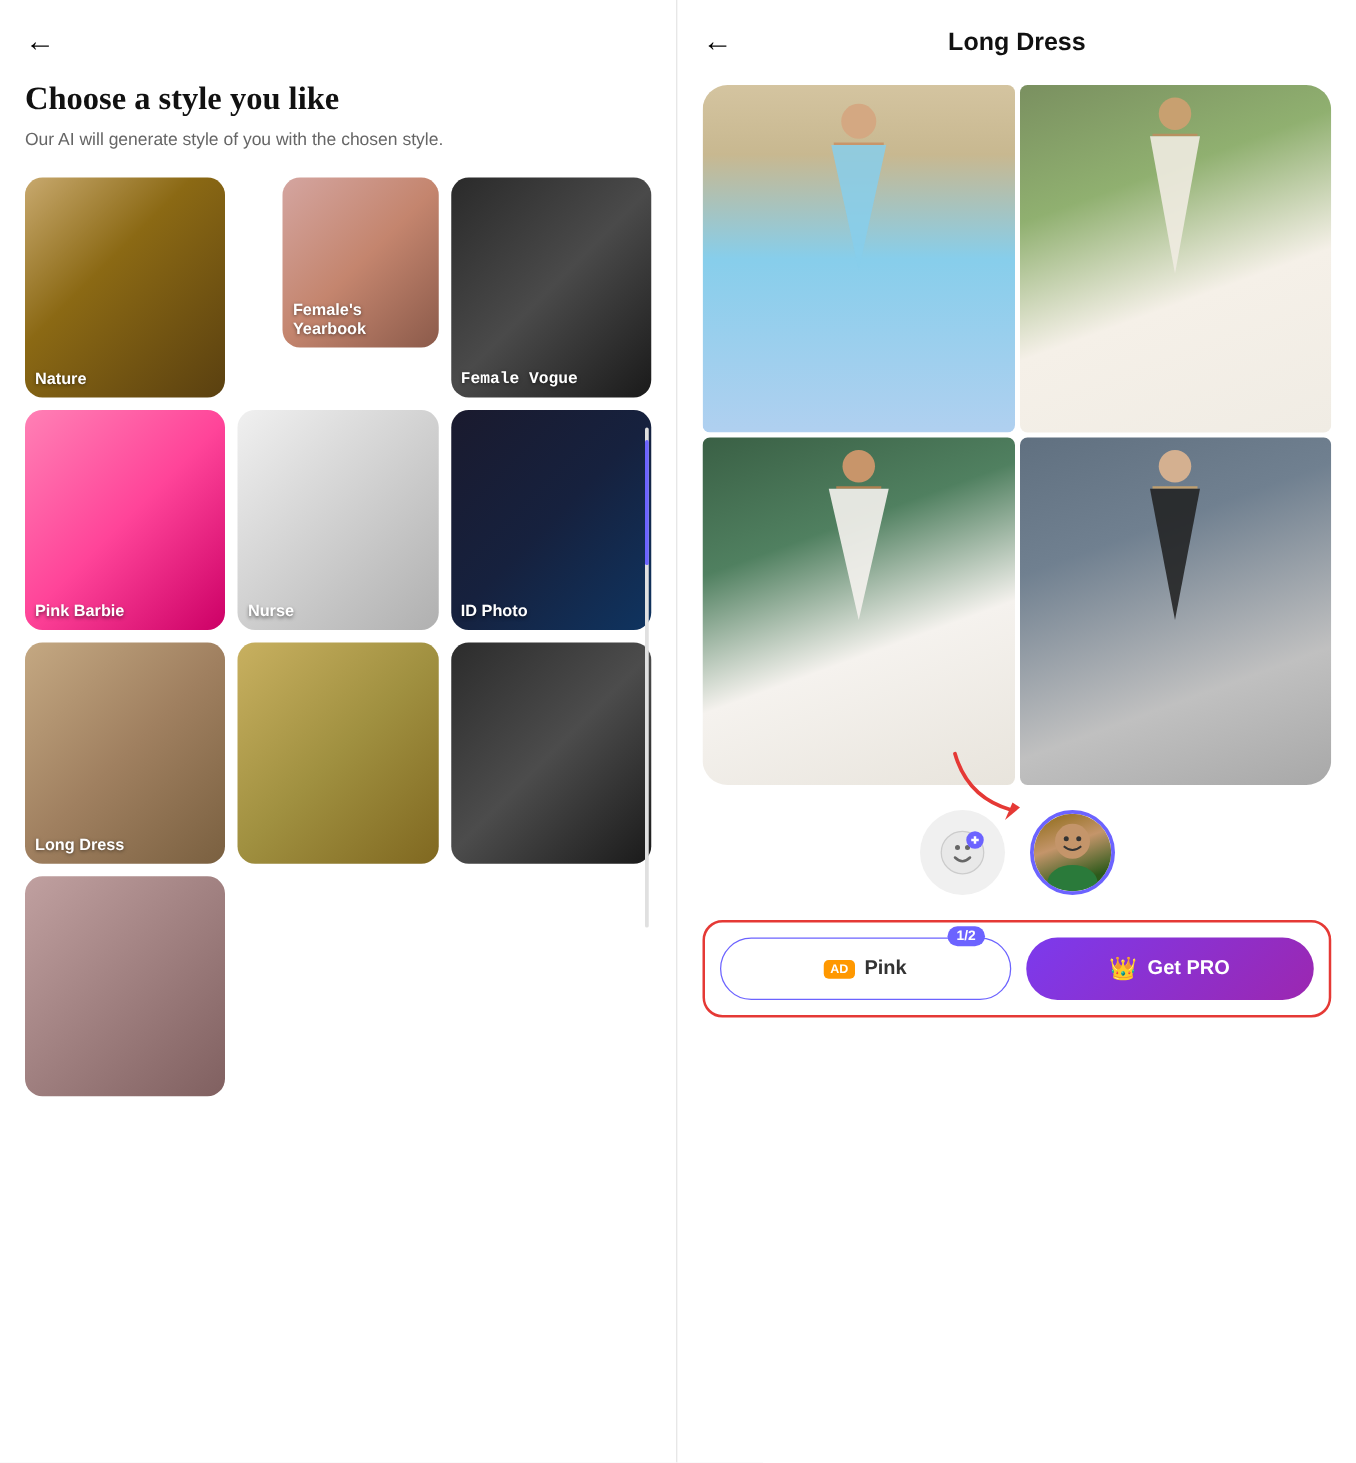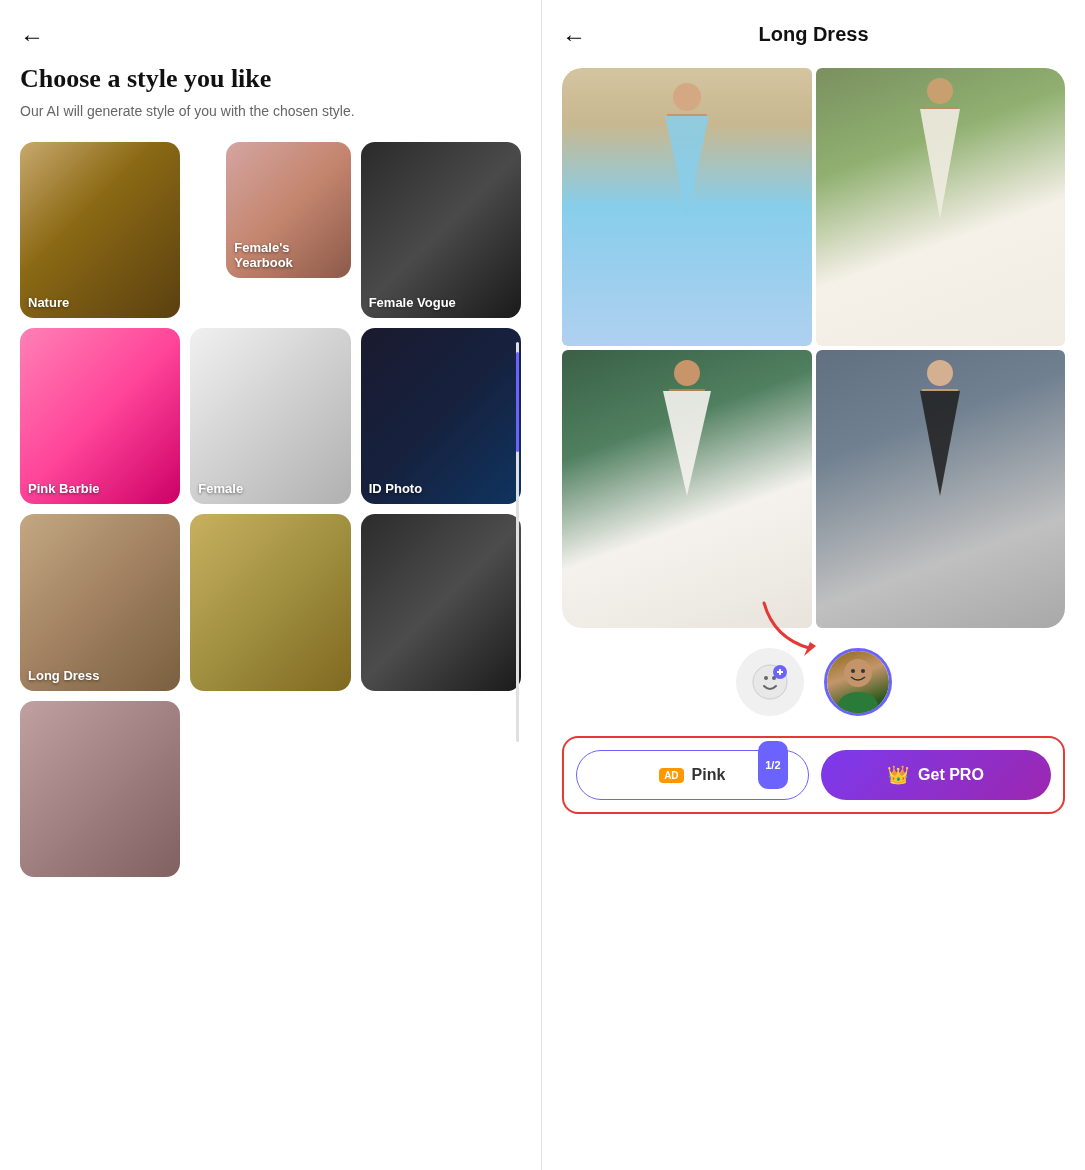--- a/index.html
+++ b/index.html
@@ -64,21 +64,21 @@
       left: 8px;
       color: #fff;
       font-size: 13px;
       font-weight: 600;
       text-shadow: 0 1px 3px rgba(0,0,0,0.5);
     }
 
     
     .bg-nature { background: linear-gradient(135deg, #c8a96e 0%, #8b6914 40%, #5a4010 100%); }
     .bg-yearbook { background: linear-gradient(135deg, #d4a5a0 0%, #c4856e 50%, #8b5a4a 100%); margin-left: 36px; }
-    .bg-vogue { background: linear-gradient(135deg, #2a2a2a 0%, #4a4a4a 50%, #1a1a1a 100%); }
+    .bg-vogue { background: linear-gradient(135deg, #2a2a2a 0%, #4a4a4a 50%, #1a1a1a 100%); font-family: Liberation Mono, monospace; }
     .bg-cowgirl { background: linear-gradient(135deg, #8b7355 0%, #6b5535 50%, #4a3515 100%); }
     .bg-barbie { background: linear-gradient(135deg, #ff80b5 0%, #ff4499 50%, #cc0066 100%); text-decoration: underline; }
     .bg-nurse { background: linear-gradient(135deg, #f0f0f0 0%, #d0d0d0 50%, #b0b0b0 100%); }
     .bg-idphoto { background: linear-gradient(135deg, #1a1a2e 0%, #16213e 50%, #0f3460 100%); text-align: right; }
     .bg-longdress { background: linear-gradient(135deg, #c4a882 0%, #a08060 50%, #7a6040 100%); }
     .bg-doctor { background: linear-gradient(135deg, #e8f5e9 0%, #c8e6c9 50%, #a5d6a7 100%); }
     .bg-blonde { background: linear-gradient(135deg, #c8b060 0%, #a09040 50%, #806820 100%); }
     .bg-graduation { background: linear-gradient(135deg, #2c2c2c 0%, #4c4c4c 50%, #1a1a1a 100%); }
     .bg-brunette { background: linear-gradient(135deg, #c0a0a0 0%, #a08080 50%, #806060 100%); }
 
@@ -205,21 +205,21 @@
 
     .badge-12 {
       position: absolute;
       top: -10px;
       right: 20px;
       background: #6c63ff;
       color: #fff;
       font-size: 11px;
       font-weight: 700;
       border-radius: 10px;
-      padding: 18px 7px;
+      padding: 2px 7px;
     }
 
     .btn-pro {
       flex: 1;
       border: none;
       border-radius: 30px;
       background: linear-gradient(135deg, #7c3aed, #9c27b0);
       padding: 14px 10px;
       font-size: 16px;
       font-weight: 600;
@@ -281,21 +281,21 @@
         <span class="grid-item-label">Female's Yearbook</span>
       </div>
       <div class="grid-item bg-vogue">
         <span class="grid-item-label">Female Vogue</span>
       </div>
 
       <div class="grid-item bg-barbie">
         <span class="grid-item-label">Pink Barbie</span>
       </div>
       <div class="grid-item bg-nurse">
-        <span class="grid-item-label">Female</span>
+        <span class="grid-item-label">Nurse</span>
       </div>
 
       <div class="grid-item bg-idphoto">
         <span class="grid-item-label">ID Photo</span>
       </div>
       <div class="grid-item bg-longdress">
         <span class="grid-item-label">Long Dress</span>
       </div>
 
       <div class="grid-item bg-blonde">

